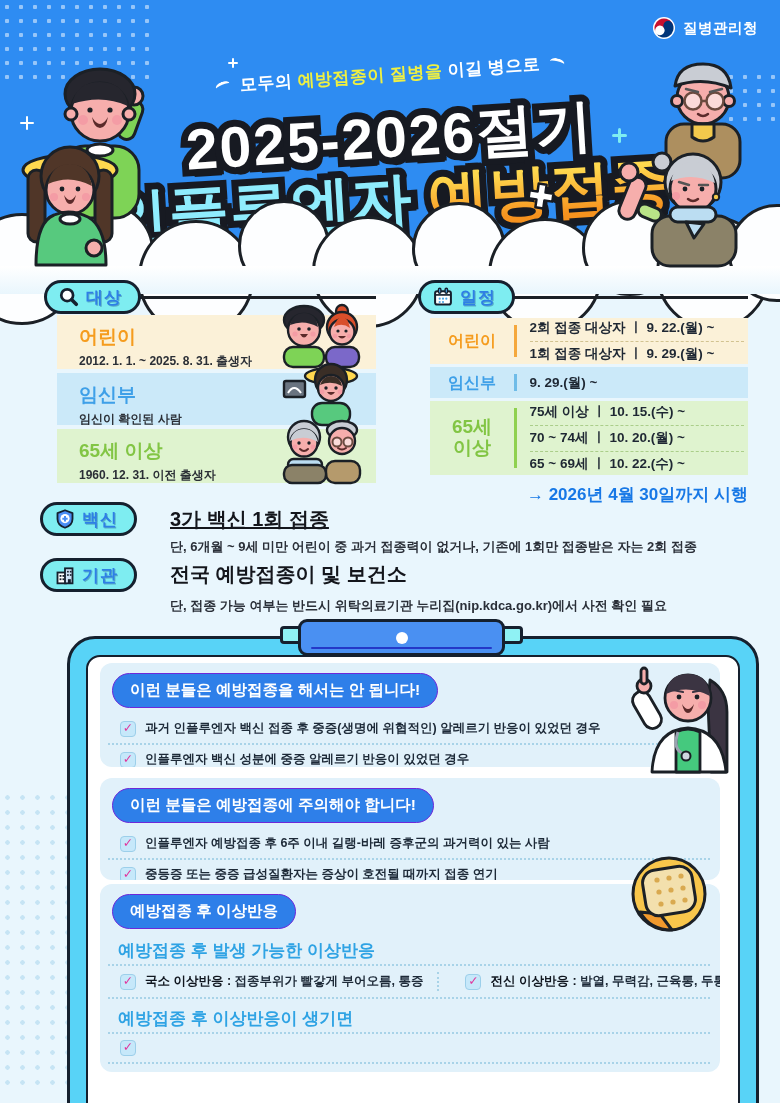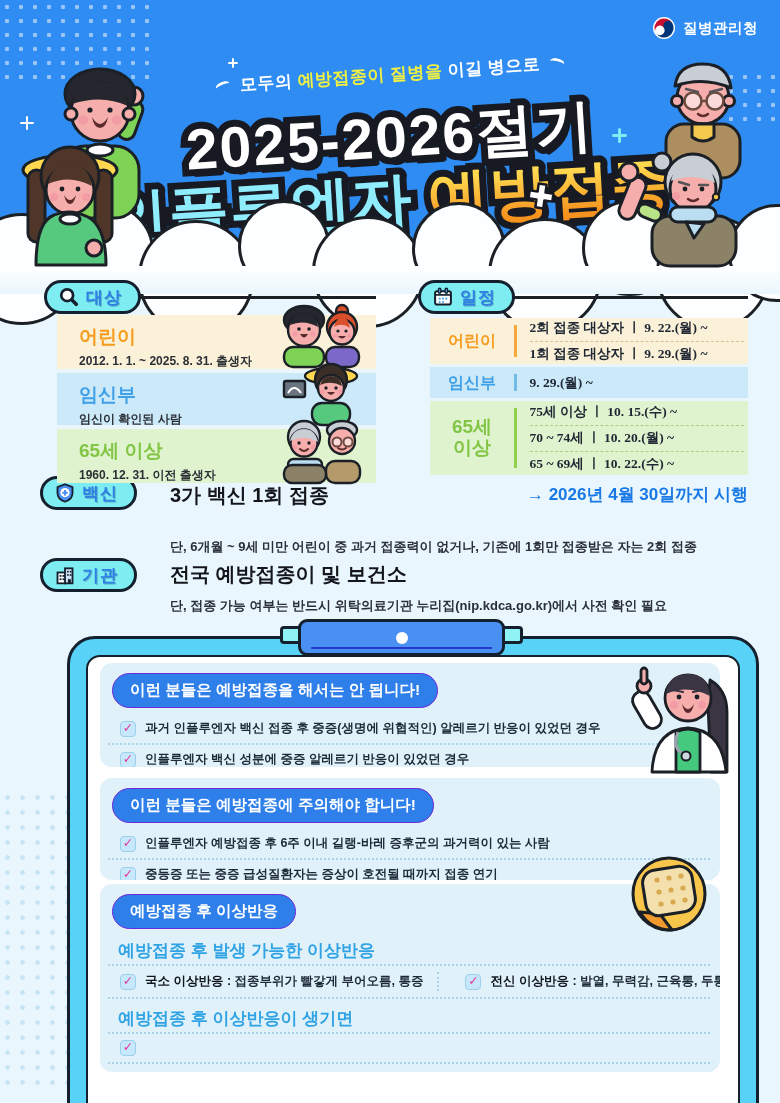--- a/index.html
+++ b/index.html
@@ -63,21 +63,21 @@
   .row-cream{ background:#FBF1D8; } .row-blue{ background:#CBE9F9; } .row-green{ background:#DFF3CF; }
   .tc-orange{ color:#F59C1E; } .tc-blue{ color:#3FA0E8; } .tc-green{ color:#82C544; }
   .t-illu{ position:absolute; right:6px; overflow:visible; }
 
   
   .sec-schedule{ position:absolute; left:418px; top:281px; width:330px; z-index:3; }
   .s-row{ position:absolute; left:12px; width:318px; display:flex; align-items:center; }
   .s-title{ width:84px; text-align:center; font-size:16px; font-weight:800; line-height:1.1; }
   .s-bar{ width:2.5px; align-self:stretch; margin:7px 0; }
   .s-lines{ flex:1; padding-left:13px; padding-right:4px; }
-  .s-line{ font-size:13.5px; font-weight:700; color:#1e2733; padding:3.5px 0; white-space:nowrap;font-family:Liberation Serif, serif; }
+  .s-line{ font-size:13.5px; font-weight:700; color:#1e2733; padding:3.5px 0; white-space:nowrap; }
   .s-line + .s-line{ border-top:1.5px dashed rgba(160,140,60,.45); }
   .row-green .s-line + .s-line{ border-top:1.5px dashed rgba(120,170,70,.5); }
   .deadline{ position:absolute; left:430px; top:483px; width:318px; text-align:right;
              font-size:17px; font-weight:800; color:#1778E6; z-index:3; white-space:nowrap; }
 
   
   .info-title{ position:absolute; left:170px; font-size:20px; font-weight:800; color:#14161c; white-space:nowrap; z-index:3;}
   .info-note{ position:absolute; left:170px; font-size:13px; font-weight:600; color:#2a2f38; white-space:nowrap; z-index:3;}
 
   
@@ -365,29 +365,29 @@
       <div class="s-bar" style="background:#8FD14F;"></div>
       <div class="s-lines">
         <div class="s-line">75세 이상  ㅣ  10. 15.(수) ~</div>
         <div class="s-line">70 ~ 74세  ㅣ  10. 20.(월) ~</div>
         <div class="s-line">65 ~ 69세  ㅣ  10. 22.(수) ~</div>
       </div>
     </div>
   </div>
   <div class="deadline">→ 2026년 4월 30일까지 시행</div>
 
-  <div class="pill" style="left:40px;top:476px;">
+  <div class="pill" style="left:40px;top:502px;">
     <svg width="20" height="20" viewBox="0 0 24 24">
       <path d="M12 1.5 L21 5 v7 q0 7.5 -9 10.5 Q3 19.5 3 12 V5 Z" fill="#4b8ef4" stroke="#15202e" stroke-width="2.2" stroke-linejoin="round"></path>
       <circle cx="12" cy="11.5" r="5.5" fill="#fff"></circle>
       <path d="M10.8 8.5 h2.4 v2 h2 v2.4 h-2 v2 h-2.4 v-2 h-2 v-2.4 h2 Z" fill="#4b8ef4"></path>
     </svg>
     <span class="plabel">백신</span>
   </div>
-  <div class="info-title" style="top:482px;">3가 백신 1회 접종</div>
+  <div class="info-title" style="top:506px;text-decoration:underline;">3가 백신 1회 접종</div>
   <div class="info-note" style="top:538px;">단, 6개월 ~ 9세 미만 어린이 중 과거 접종력이 없거나, 기존에 1회만 접종받은 자는 2회 접종</div>
 
   <div class="pill" style="left:40px;top:558px;">
     <svg width="20" height="20" viewBox="0 0 24 24">
       <rect x="3" y="9" width="10" height="13" fill="#fff" stroke="#15202e" stroke-width="2.2"></rect>
       <rect x="12" y="4" width="9" height="18" fill="#cfe3f7" stroke="#15202e" stroke-width="2.2"></rect>
       <rect x="5.5" y="12" width="2.2" height="2.2" fill="#15202e"></rect>
         <rect x="9" y="12" width="2.2" height="2.2" fill="#15202e"></rect>
       <rect x="5.5" y="16" width="2.2" height="2.2" fill="#15202e"></rect>
         <rect x="9" y="16" width="2.2" height="2.2" fill="#15202e"></rect>

